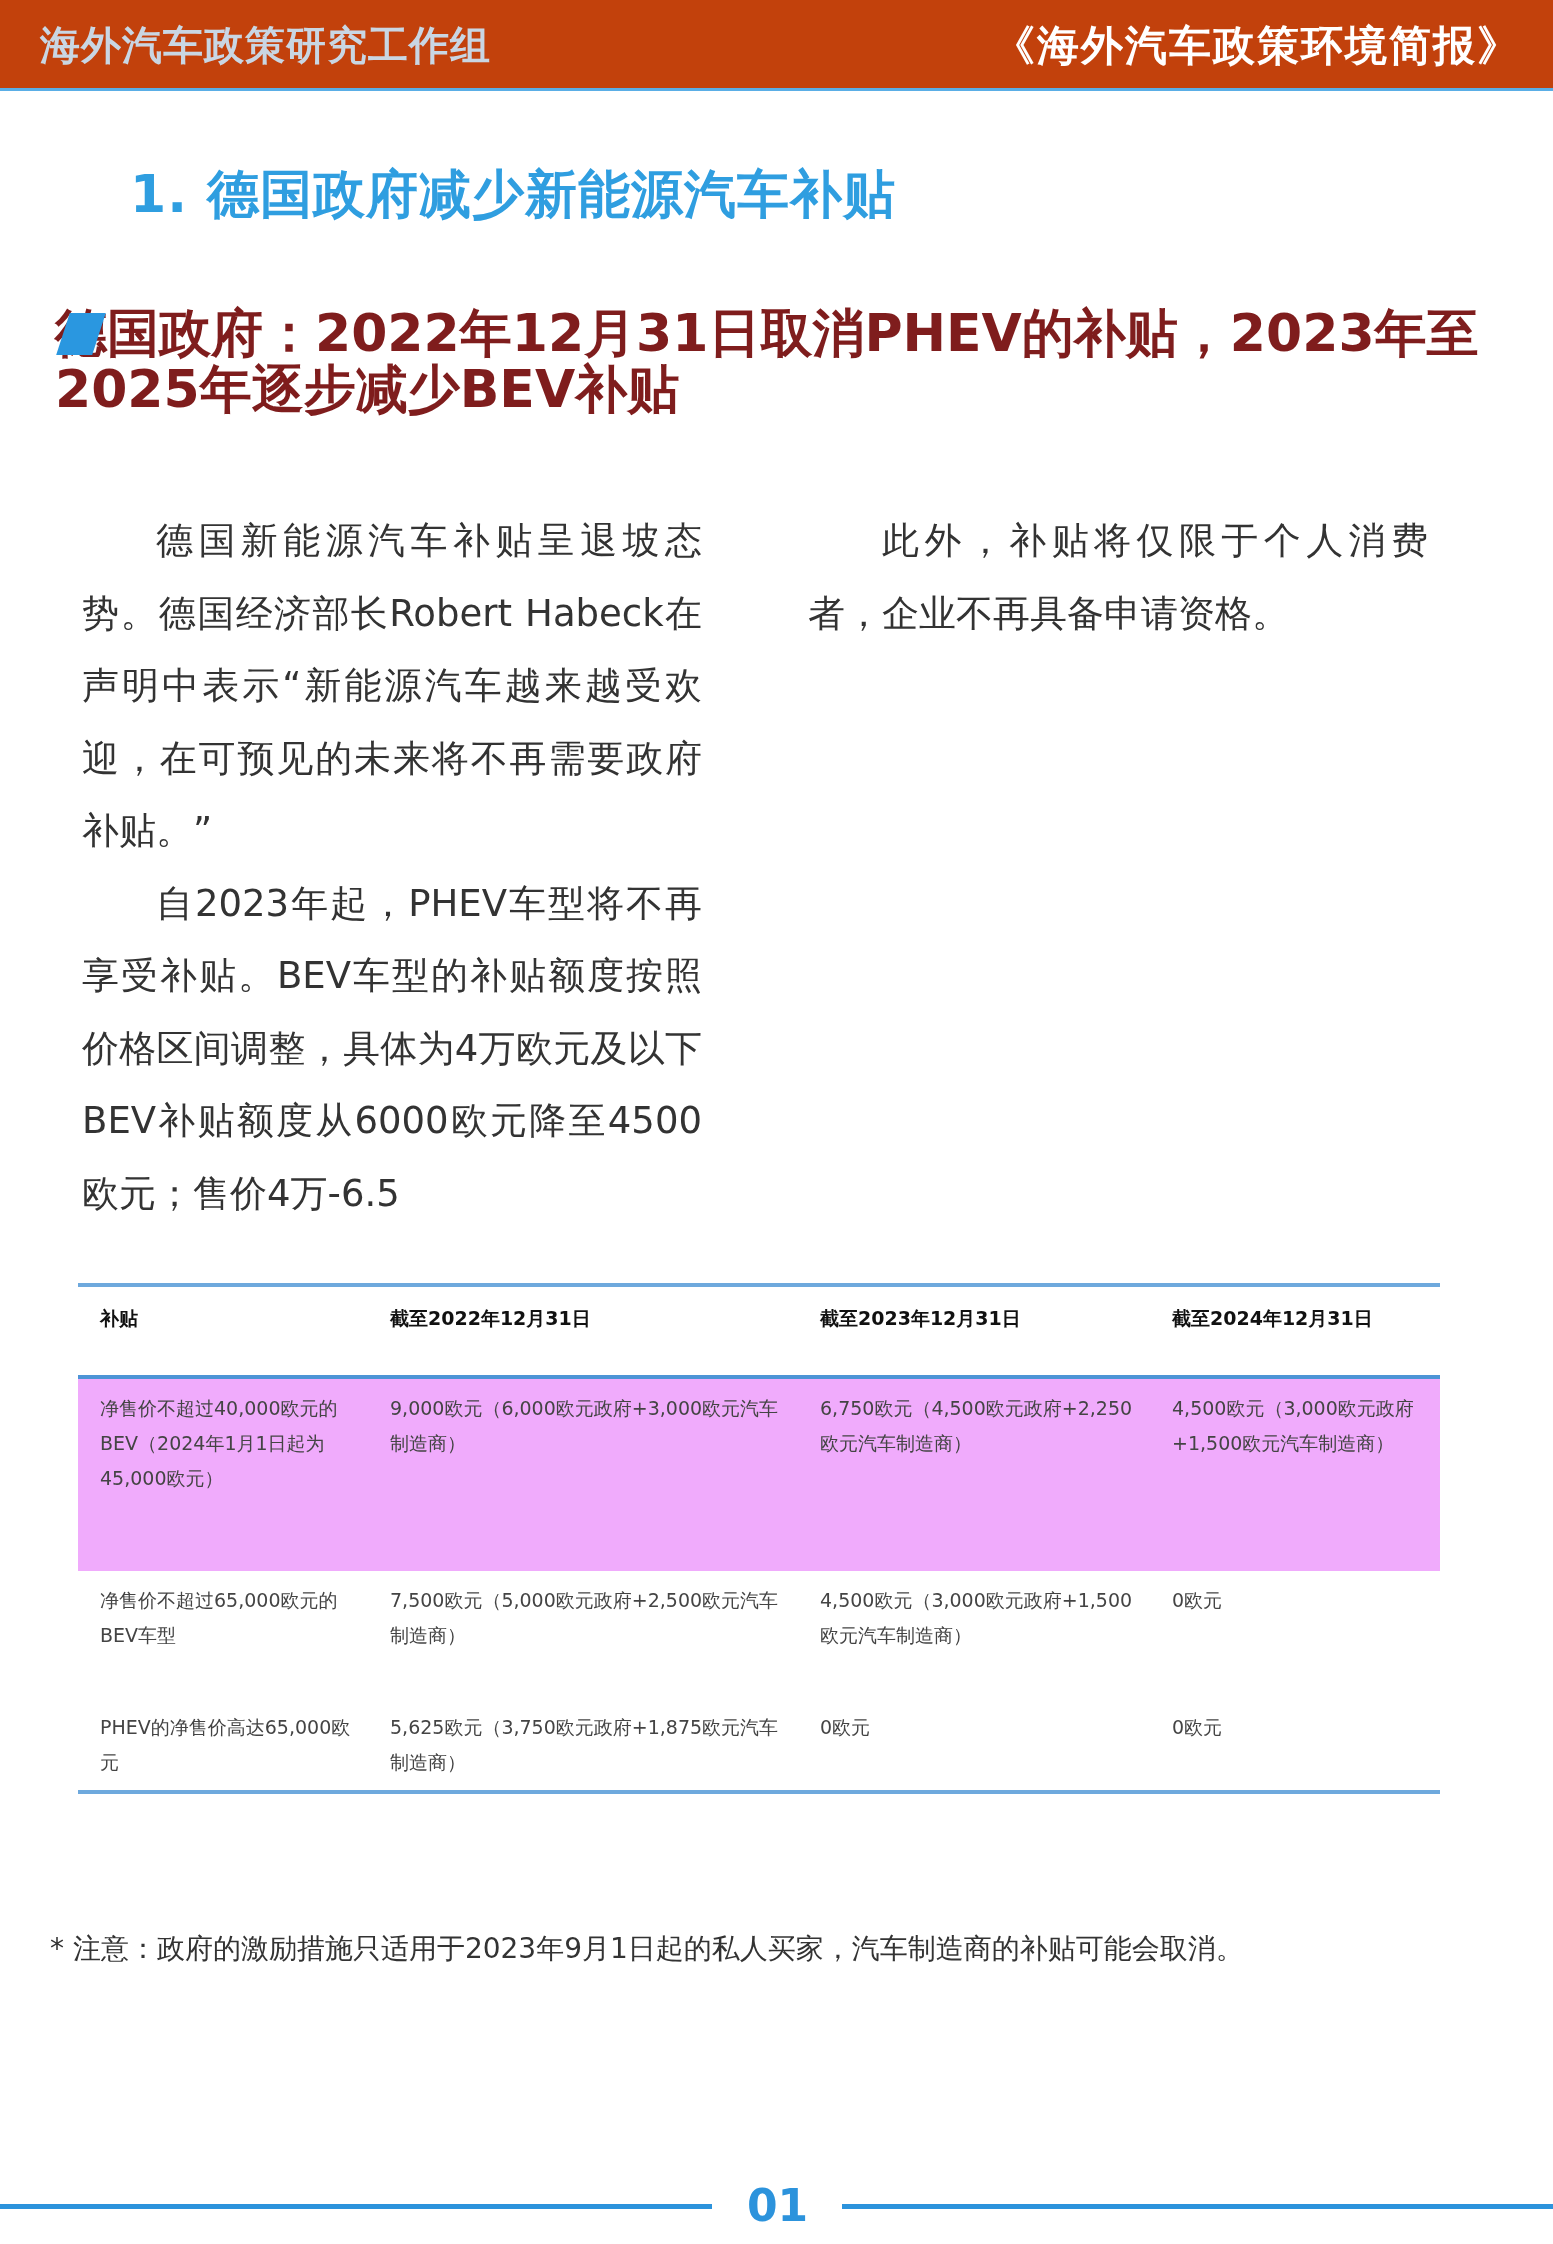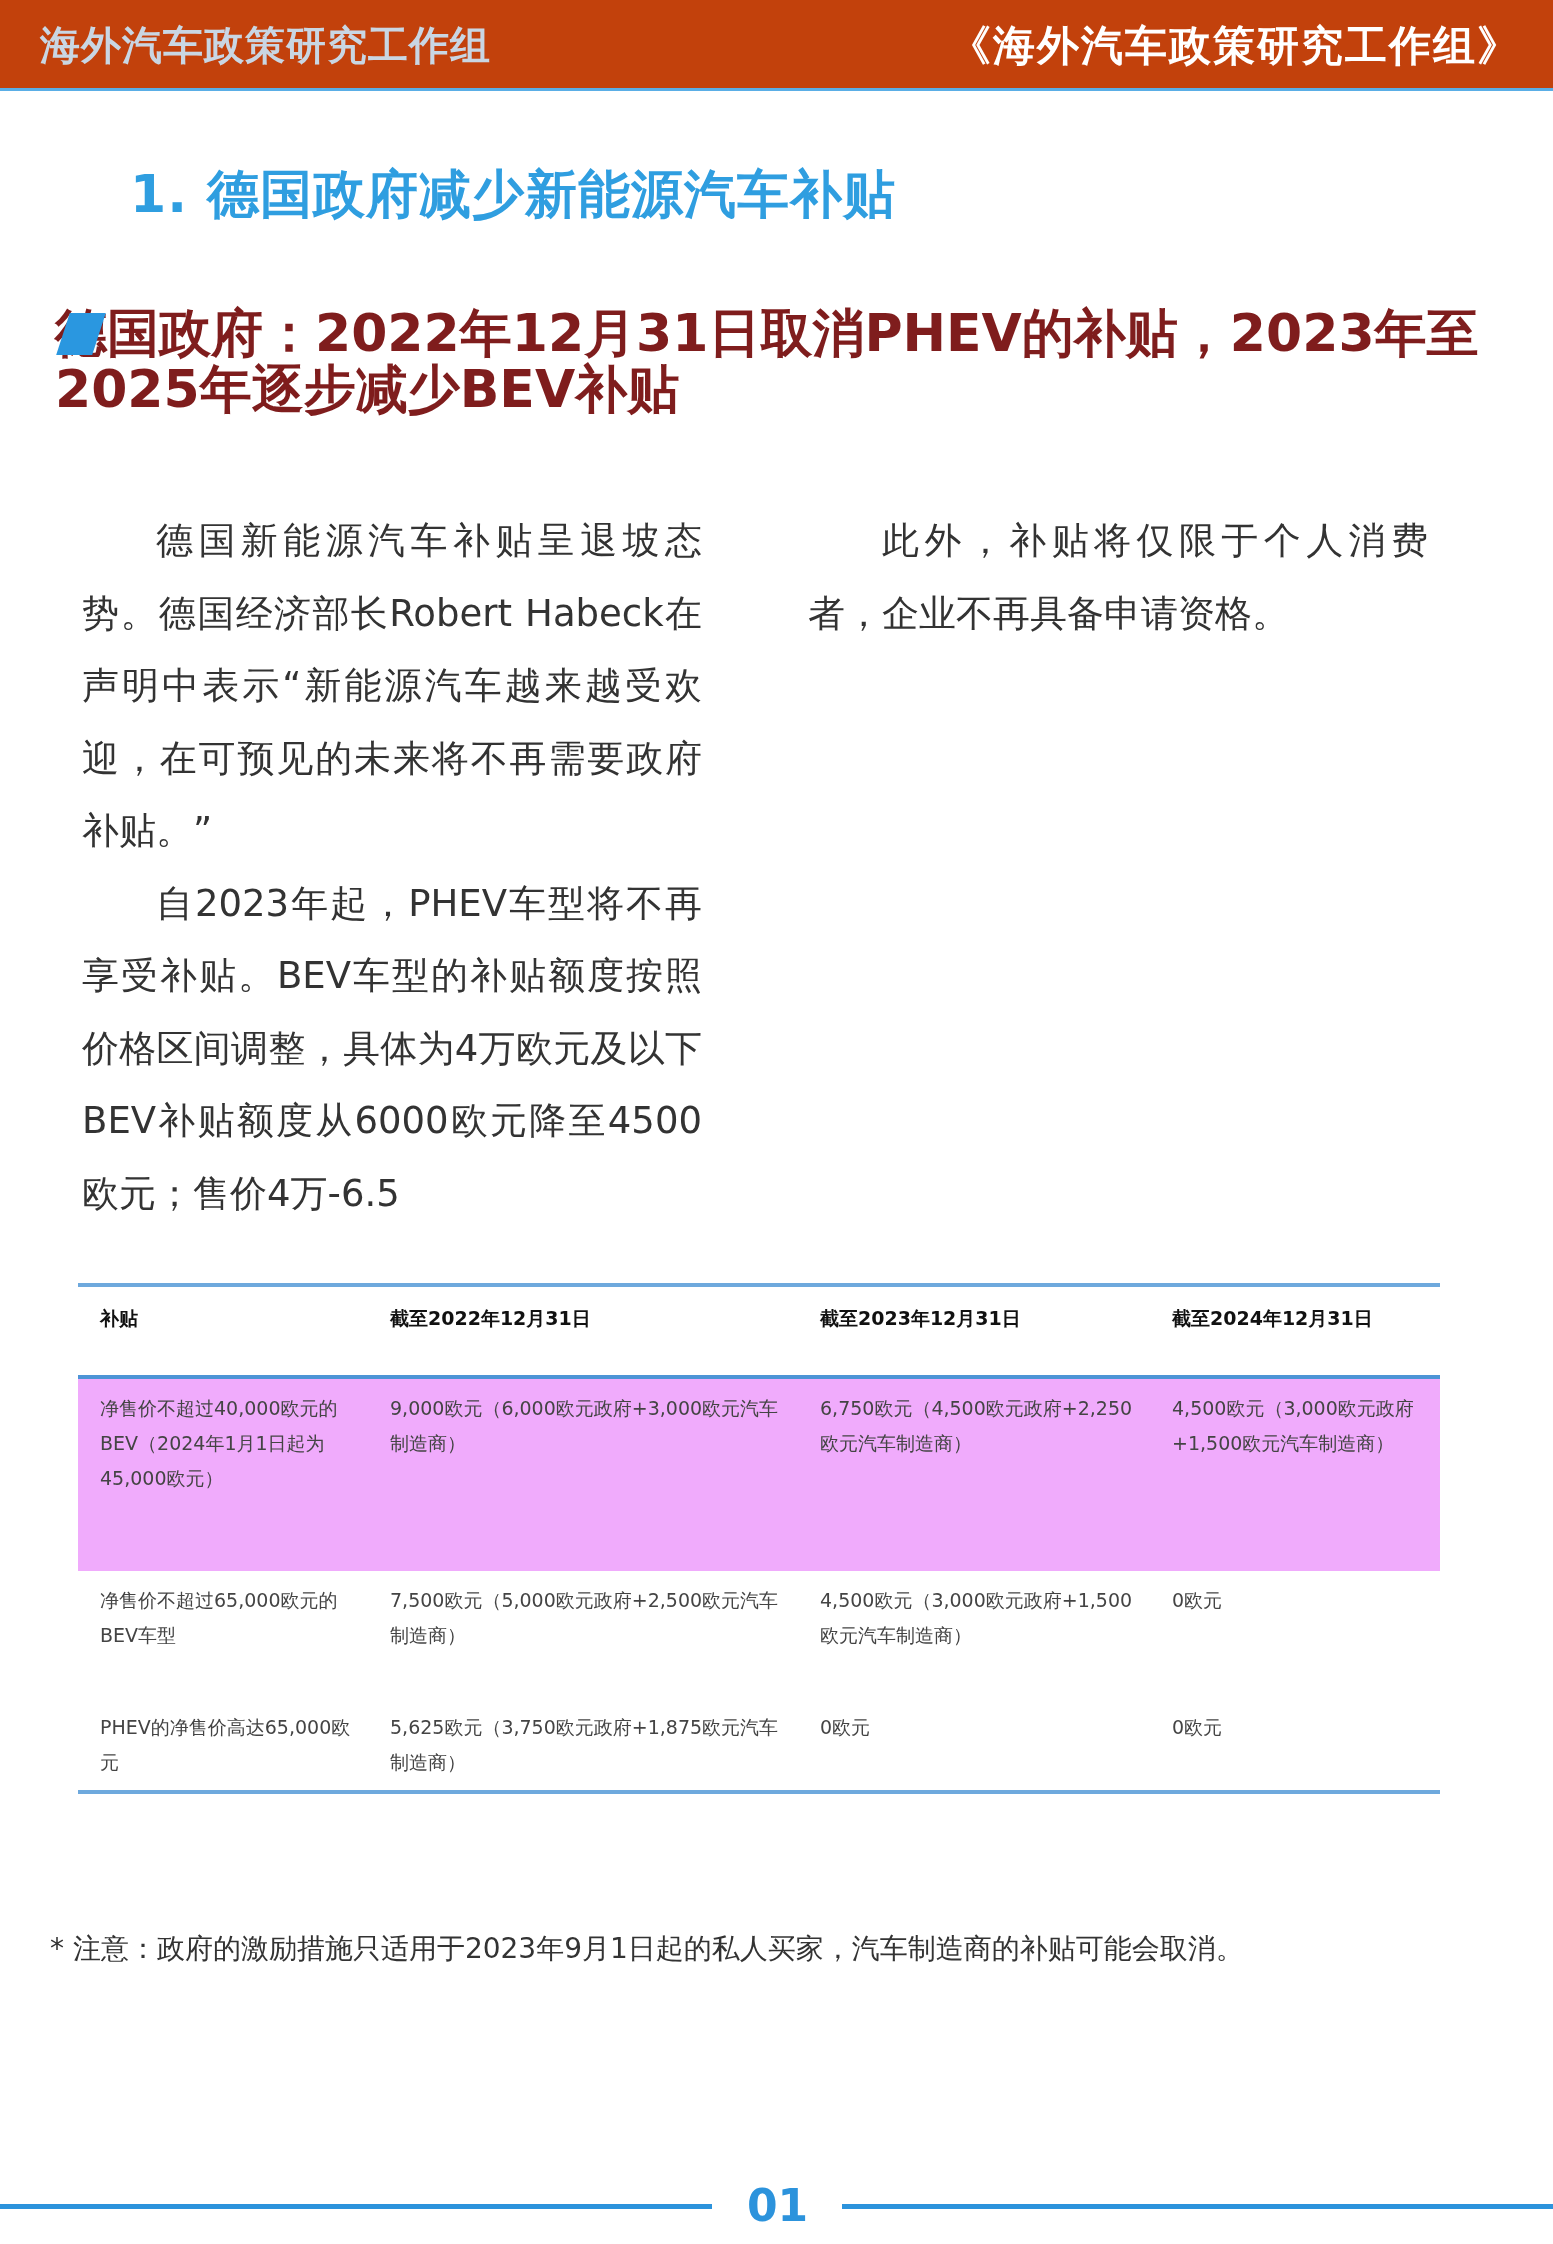--- a/index.html
+++ b/index.html
@@ -68,21 +68,21 @@
   .footer .page {
     position: absolute; left: 730px; top: 0; width: 95px; text-align: center;
     font-size: 44px; font-weight: bold; color: #2c93dc;
   }
 </style>
 </head>
 <body>
 
 <div class="header-bar">
   <div class="header-left">海外汽车政策研究工作组</div>
-  <div class="header-right">《海外汽车政策研究工作组》</div>
+  <div class="header-right">《海外汽车政策环境简报》</div>
 </div>
 
 <div class="section-title">1. 德国政府减少新能源汽车补贴</div>
 
 <div class="subhead">
   <span class="marker"></span>
   <div class="text">德国政府：2022年12月31日取消PHEV的补贴，2023年至2025年逐步减少BEV补贴</div>
 </div>
 
 <div class="col col-left">

